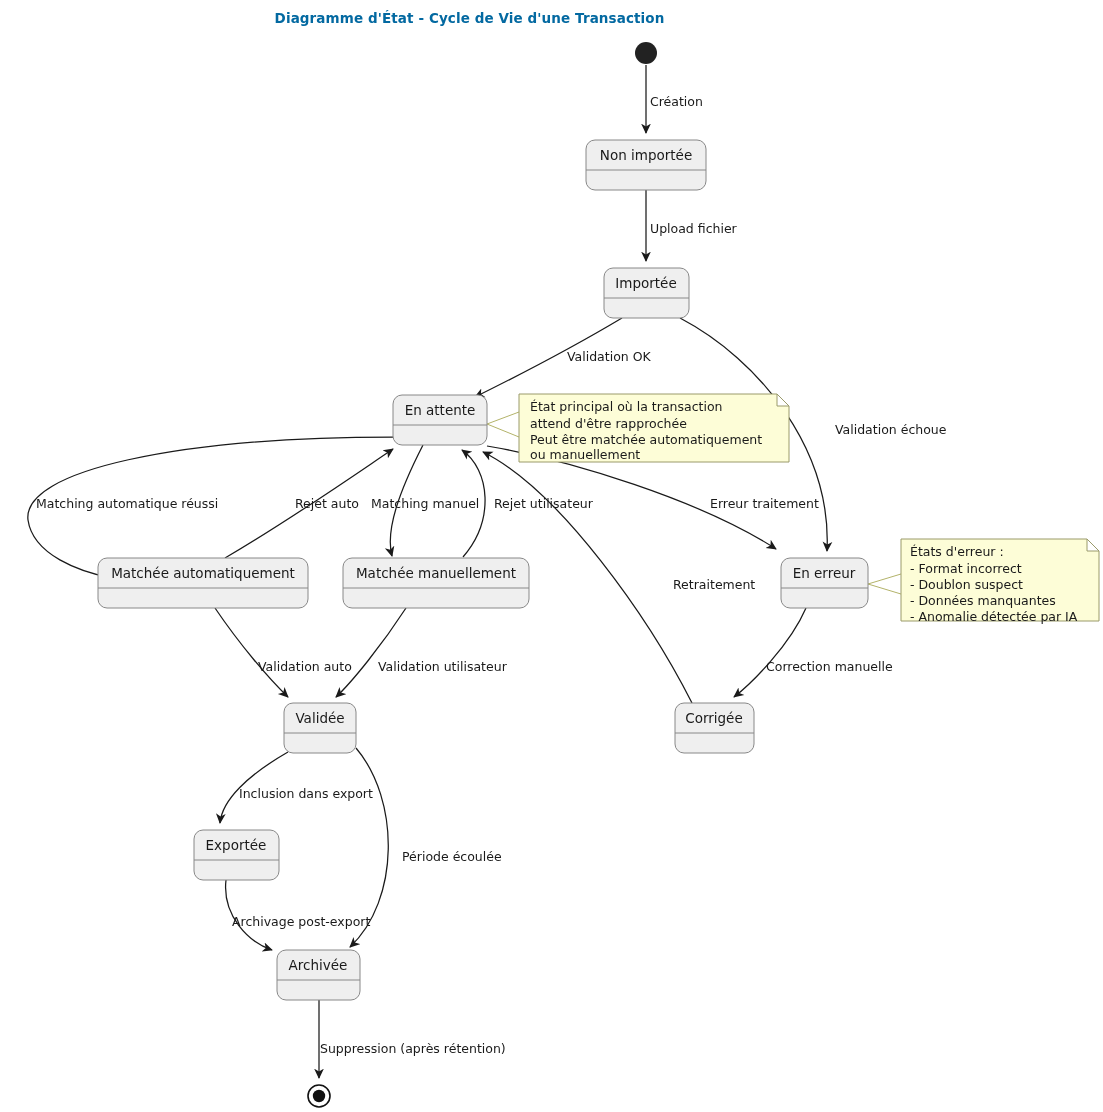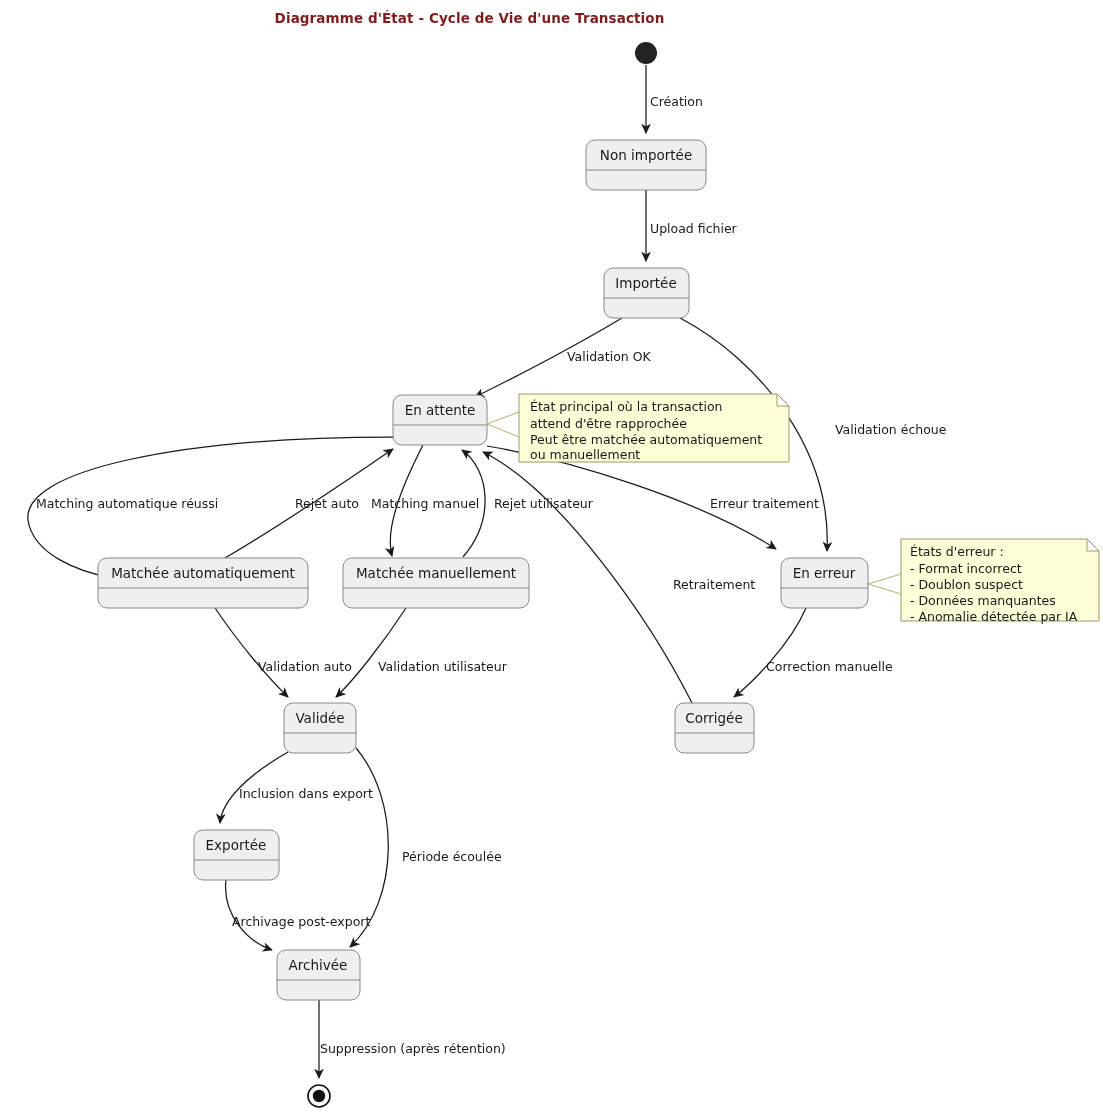--- a/index.html
+++ b/index.html
@@ -15,21 +15,21 @@
     overflow: hidden;
   }
   #diagram-title {
     position: absolute;
     top: 10px;
     left: 0;
     width: 939px;
     text-align: center;
     font-size: 13.5px;
     font-weight: bold;
-    color: #7f1d1d;
+    color: #0369a1;
     letter-spacing: 0.1px;
   }
   svg.canvas {
     position: absolute;
     top: 0;
     left: 0;
   }
   .state-box {
     fill: #efefef;
     stroke: #888888;

